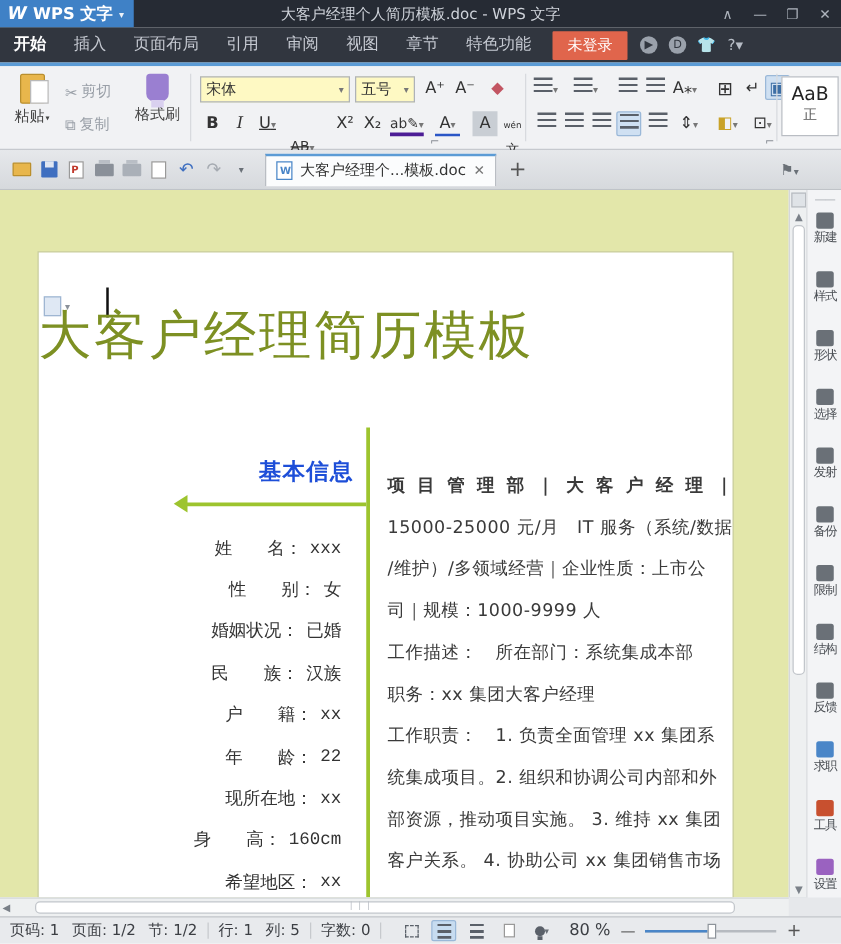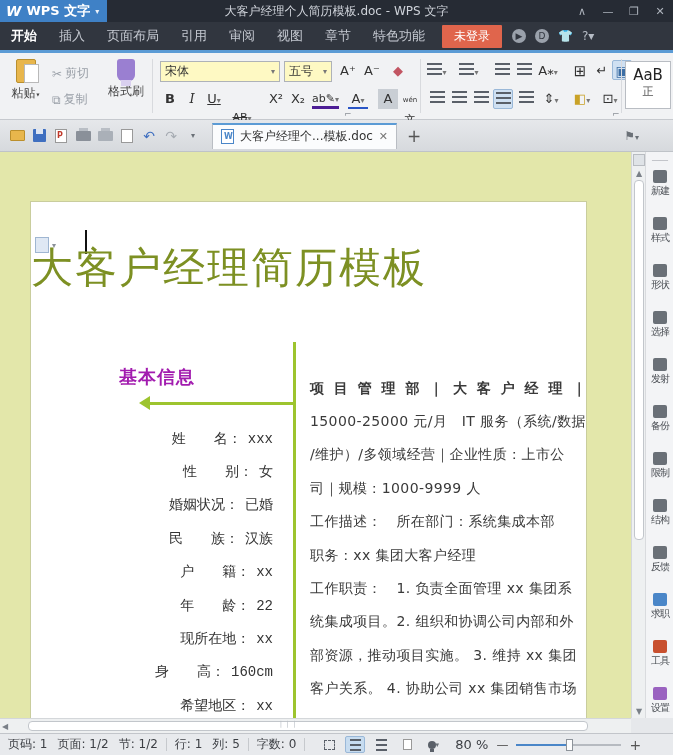--- a/index.html
+++ b/index.html
@@ -69,21 +69,21 @@
   #quick-right { margin-left:auto; display:flex; align-items:center; gap:8px; padding-right:34px; color:#6a7077; }
 
   
   #canvas { position:absolute; left:0; top:152px; width:631px; height:566px; background:#e3e7aa; overflow:hidden; }
   #page { position:absolute; left:31px; top:50px; width:555px; height:516px; background:#ffffff; box-shadow:0 0 0 1px #c9cd9d; }
   #doc-title-text { position:absolute; left:0; top:38px; width:100%; font-size:42px; letter-spacing:2px; color:#7d9023; }
   #paste-opts { position:absolute; left:4px; top:34px; width:28px; height:18px; display:flex; align-items:center; gap:3px; color:#8a9099; }
   #paste-opts .pbox { width:14px; height:16px; background:#dfe8f4; border:1px solid #9fb6d2; }
   #caret { position:absolute; left:54px; top:28px; width:1.5px; height:24px; background:#111; }
   #divider-v { position:absolute; left:262px; top:140px; width:2.5px; height:376px; background:#9dc42e; }
-  #section-hdr { position:absolute; left:0; top:163px; width:252px; text-align:center; font-size:18px; font-weight:bold; color:#a21caf; letter-spacing:1px; }
+  #section-hdr { position:absolute; left:0; top:163px; width:252px; text-align:right; font-size:18px; font-weight:bold; color:#1d4ed8; letter-spacing:1px; }
   #arrow-line { position:absolute; left:118px; top:200px; width:144px; height:3px; background:#9dc42e; }
   #arrow-head { position:absolute; left:108px; top:194px; width:0; height:0;
     border-top:7px solid transparent; border-bottom:7px solid transparent; border-right:11px solid #9dc42e; }
   #fields { position:absolute; left:40px; top:220px; width:202px; }
   .field-row { height:33.4px; display:flex; justify-content:flex-end; align-items:center; font-size:14px; color:#333; }
   .field-row .fv { margin-left:6px;font-family:Liberation Mono, monospace; }
   #para-col { position:absolute; left:279px; top:170px; width:272px; }
   .pline { height:33.4px; display:flex; align-items:center; font-size:14px; color:#3a3a3a; letter-spacing:.4px; white-space:nowrap; }
   .pline.spread { letter-spacing:2.5px;font-weight:bold; }
 

